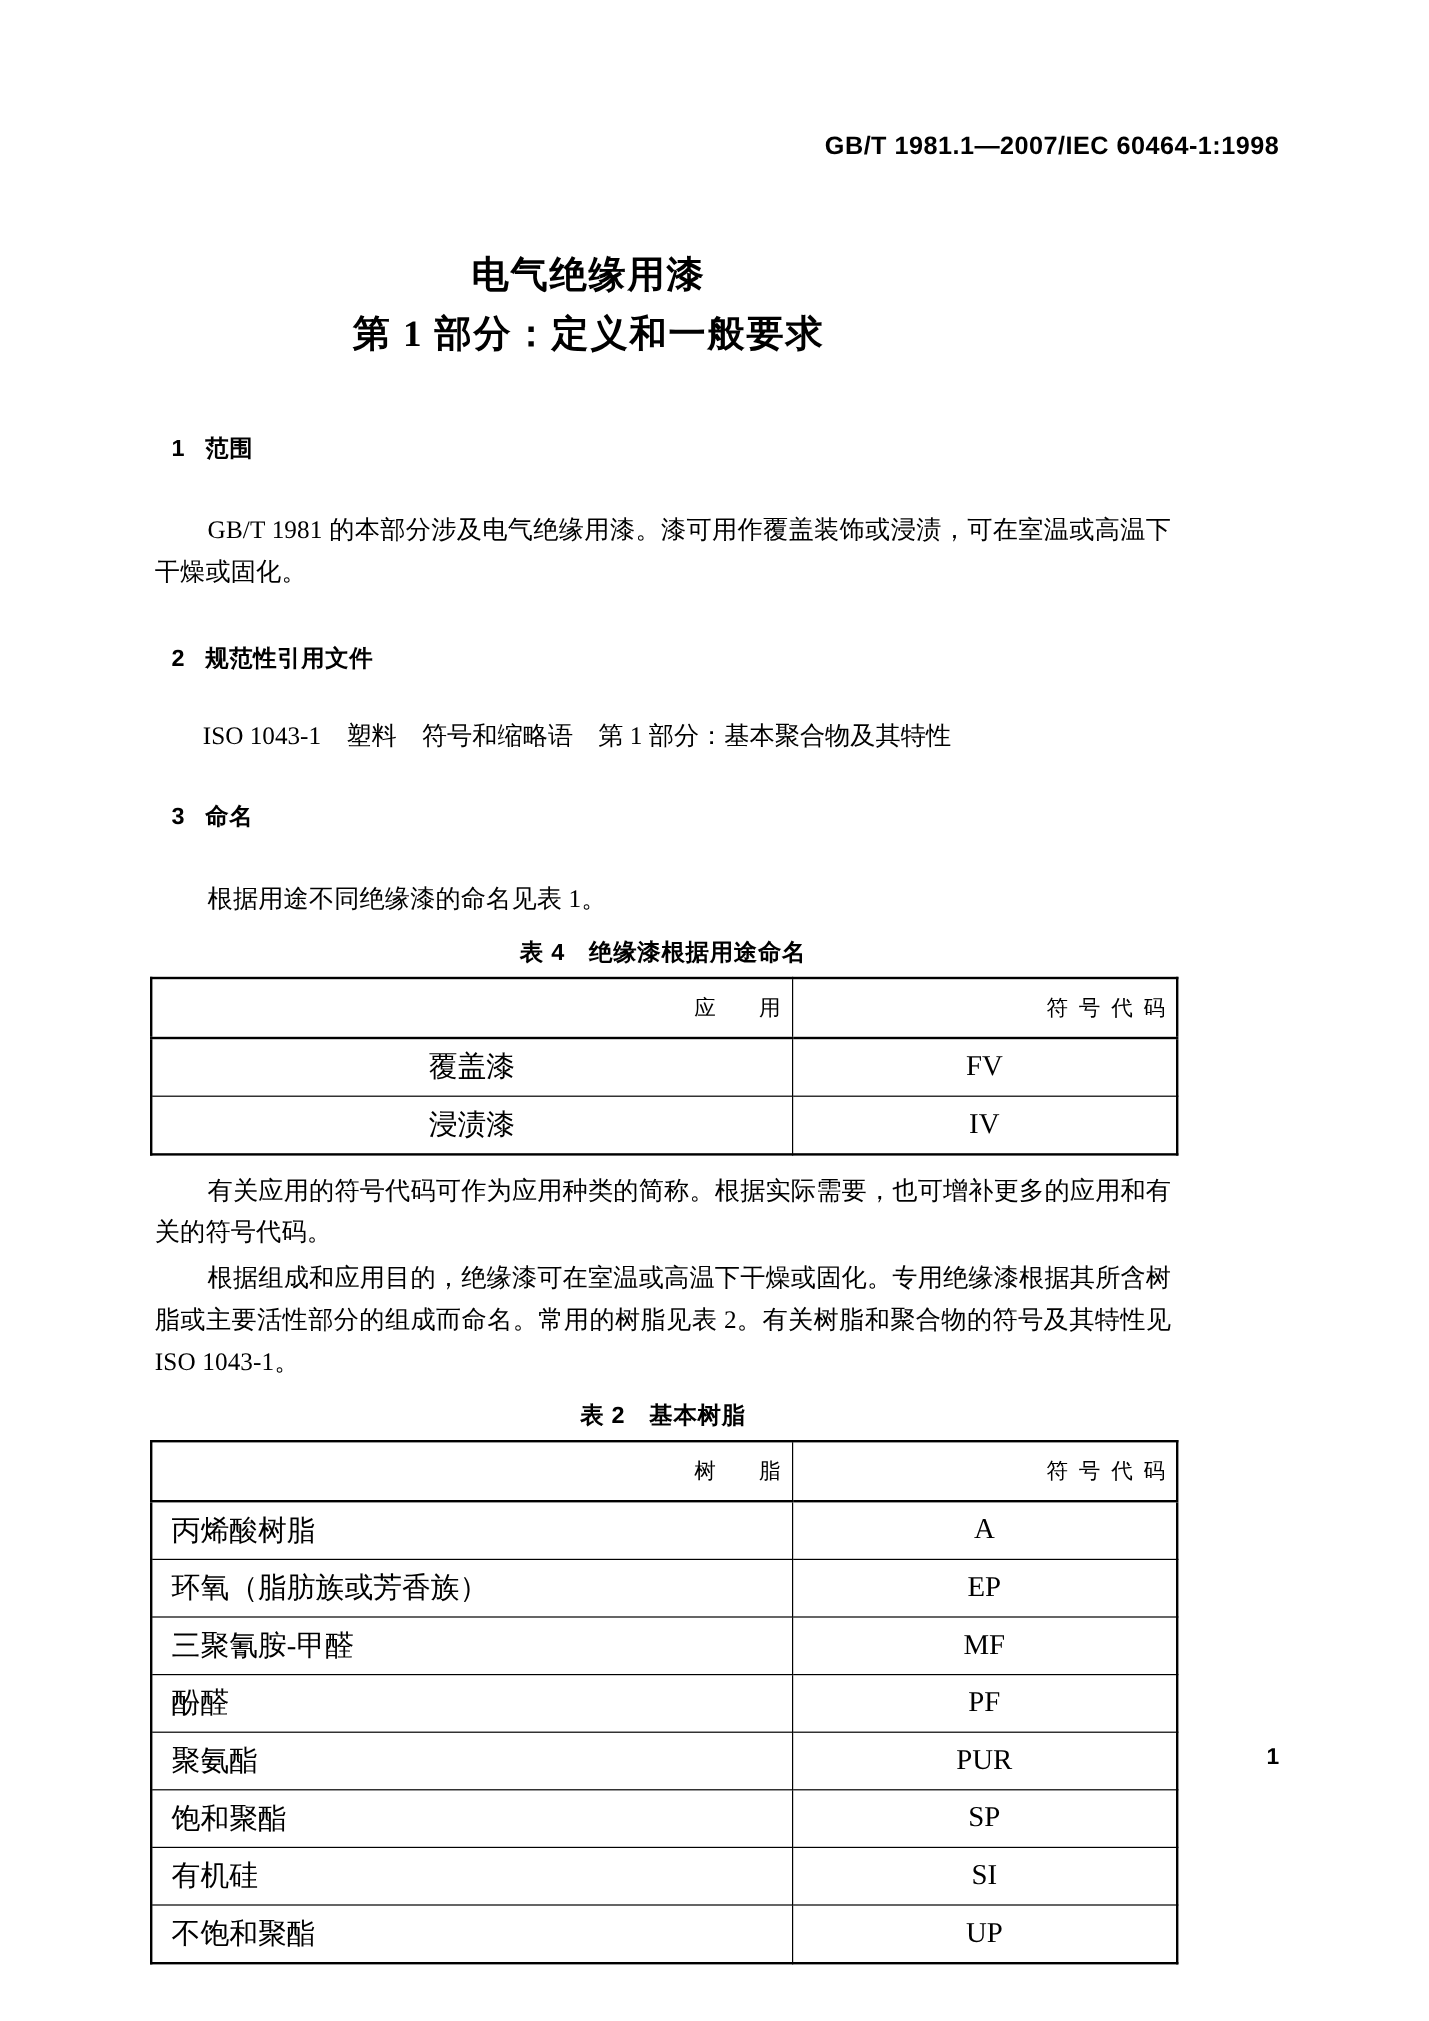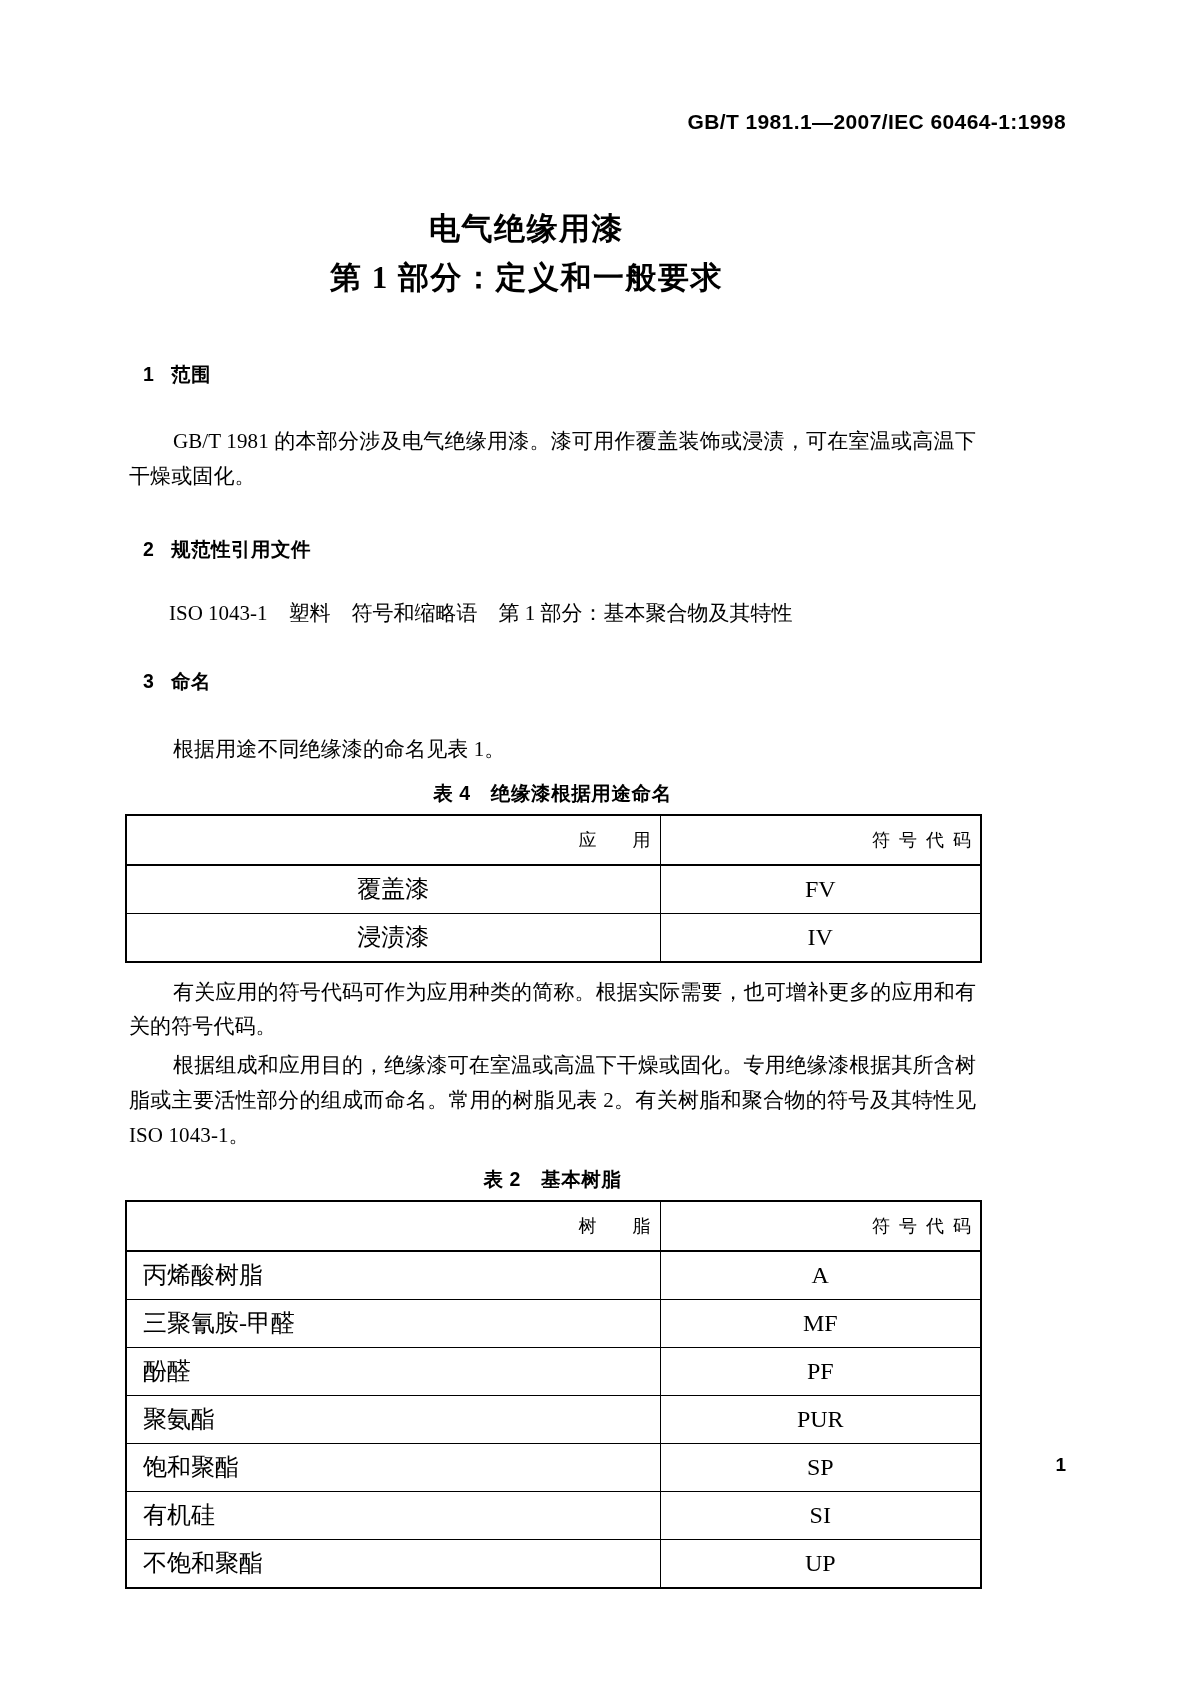--- a/index.html
+++ b/index.html
@@ -35,21 +35,20 @@
 
   
   .title-block {
     position: absolute;
     top: 208px;
     left: 0;
     width: 981px;
     text-align: center;
     font-family: "Liberation Sans", "DejaVu Sans", sans-serif;
     font-weight: bold;
-    padding-left: 36px;
   }
   .title-line1 {
     font-size: 31px;
     letter-spacing: 1.5px;
     line-height: 1.35;
   }
   .title-line2 {
     font-size: 31px;
     letter-spacing: 1.5px;
     line-height: 1.45;
@@ -234,20 +233,24 @@
           <th class="hdr-cell"><span class="spaced">树　脂</span></th>
           <th class="hdr-cell"><span class="spaced">符号代码</span></th>
         </tr>
       </thead>
       <tbody>
         <tr>
           <td class="cell cell-left">丙烯酸树脂</td>
           <td class="cell cell-code">A</td>
         </tr>
         <tr>
+          <td class="cell cell-left">环氧（脂肪族或芳香族）</td>
+          <td class="cell cell-code">EP</td>
+        </tr>
+        <tr>
           <td class="cell cell-left">三聚氰胺-甲醛</td>
           <td class="cell cell-code">MF</td>
         </tr>
         <tr>
           <td class="cell cell-left">酚醛</td>
           <td class="cell cell-code">PF</td>
         </tr>
         <tr>
           <td class="cell cell-left">聚氨酯</td>
           <td class="cell cell-code">PUR</td>

